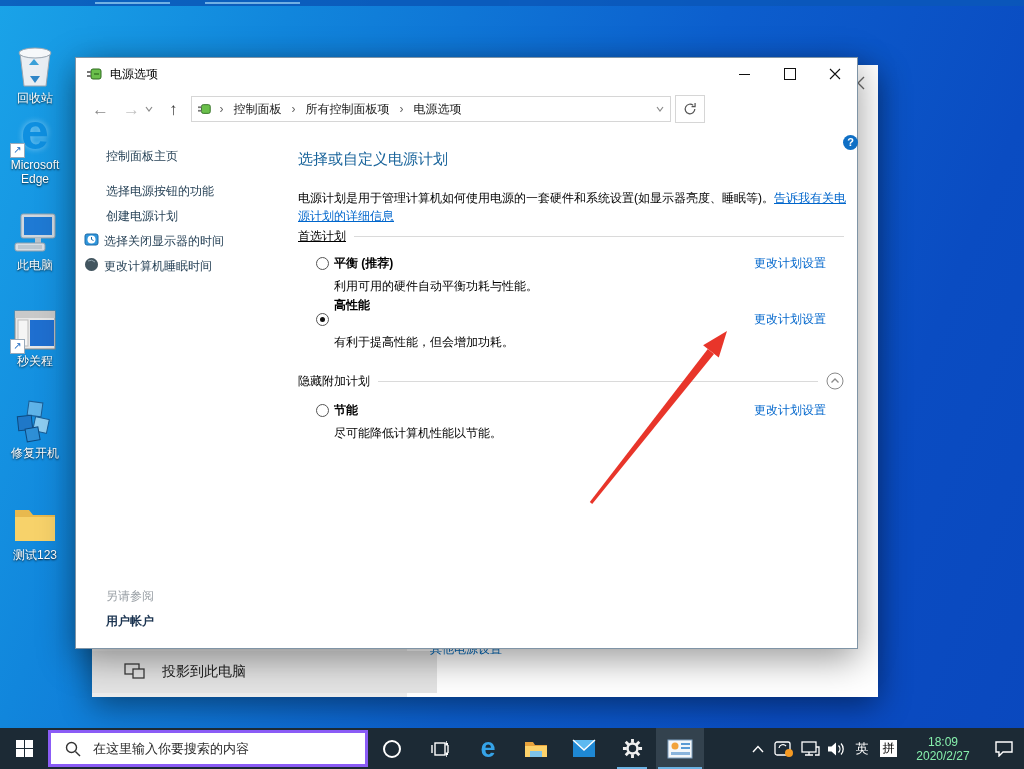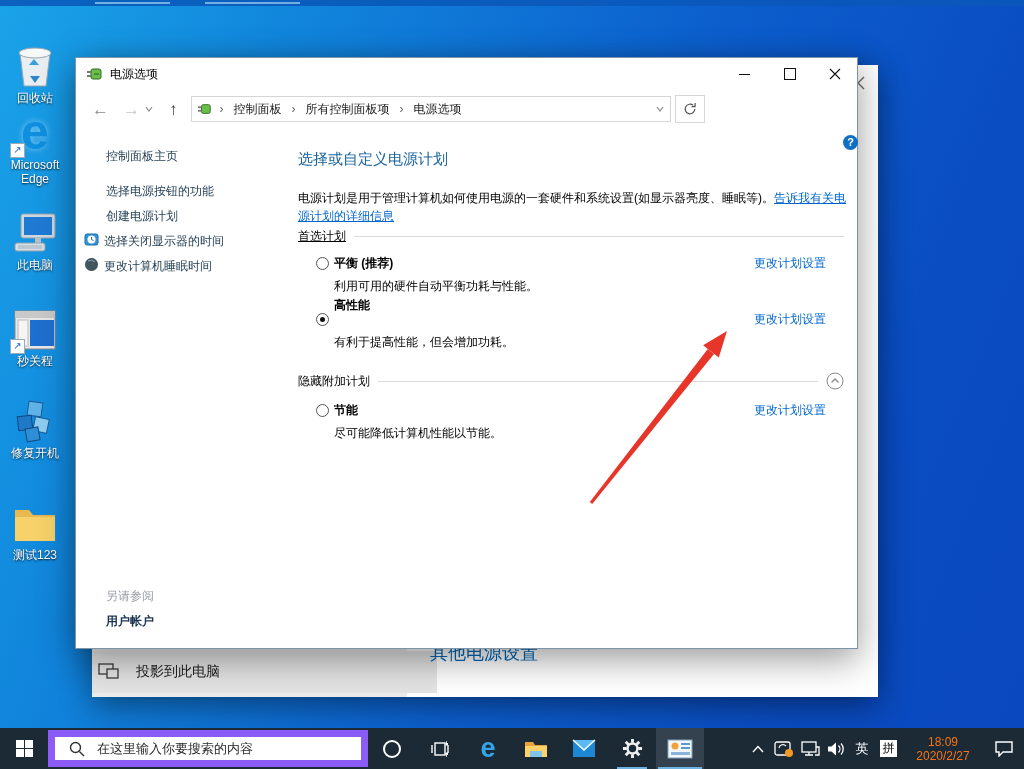--- a/index.html
+++ b/index.html
@@ -20,22 +20,22 @@
   .badge{position:absolute;left:-2px;bottom:-2px;width:13px;height:13px;background:#fff;border:1px solid #9ab;
        font-size:10px;line-height:12px;color:#1565c0;}
   .badge::before{content:"↗";}
 
   
   .bgwin{position:absolute;left:92px;top:65px;width:786px;height:632px;background:#fff;z-index:5;
        box-shadow:0 8px 30px rgba(0,0,0,.45);}
   .bgwin-side{position:absolute;left:0;top:0;width:315px;height:100%;background:#ececec;}
   .bgwin-close{position:absolute;top:8px;right:10px;width:20px;height:20px;cursor:pointer;}
   .project-row{position:absolute;left:0;top:586px;width:345px;height:42px;display:flex;align-items:center;
-       gap:16px;padding-left:6px;box-sizing:border-box;background:#e4e4e4;color:#1a1a1a;font-size:14px;}
-  .other-power{position:absolute;left:338px;top:576px;color:#0067b8;font-size:18px;cursor:pointer;}
+       gap:16px;padding-left:32px;box-sizing:border-box;background:#e4e4e4;color:#1a1a1a;font-size:14px;}
+  .other-power{position:absolute;left:338px;top:576px;color:#0067b8;font-size:12px;cursor:pointer;}
 
   
   .dlg{position:absolute;left:50px;top:57px;width:783px;height:592px;background:#fff;z-index:10;
        border:1px solid #7f94a6;box-sizing:border-box;box-shadow:0 10px 34px rgba(0,0,0,.4);margin-left:25px;}
   .titlebar{position:absolute;left:0;top:0;width:100%;height:32px;display:flex;align-items:center;}
   .titlebar .ticon{margin-left:11px;}
   .titlebar .ttext{margin-left:7px;font-size:12px;}
   .winbtns{margin-left:auto;display:flex;height:100%;}
   .wbtn{width:45px;height:100%;display:flex;align-items:center;justify-content:center;cursor:pointer;}
   .glyph-min{width:11px;height:1px;background:#111;display:block;}
@@ -76,34 +76,34 @@
   .radio{position:absolute;left:240px;width:11px;height:11px;border:1px solid #555;border-radius:50%;background:#fff;cursor:pointer;}
   .radio.sel::after{content:"";position:absolute;left:3px;top:3px;width:5px;height:5px;border-radius:50%;background:#111;}
   .chg{position:absolute;left:678px;color:#0066cc;cursor:pointer;white-space:nowrap;}
 
   .arrow-overlay{position:absolute;inset:0;z-index:40;pointer-events:none;}
 
   
   .taskbar{position:absolute;left:0;top:728px;width:1024px;height:41px;background:#1c2a35;z-index:60;
        display:flex;align-items:center;}
   .tb-start{width:48px;height:41px;display:flex;align-items:center;justify-content:center;cursor:pointer;}
-  .tb-search{width:320px;height:37px;background:#fff;border:7px solid #8b5cf6;box-sizing:border-box;
+  .tb-search{width:320px;height:37px;background:#fff;border:3px solid #8b5cf6;box-sizing:border-box;
        display:flex;align-items:center;gap:12px;padding-left:14px;cursor:text;}
   .tb-search .ph{color:#2b2b2b;font-size:13px;}
   .tb-btn{width:48px;height:41px;display:flex;align-items:center;justify-content:center;position:relative;cursor:pointer;}
   .tb-btn.lined::after{content:"";position:absolute;left:9px;right:9px;bottom:0;height:2px;background:#6cb3e3;}
   .tb-btn.active{background:#33424e;}
   .tb-btn.active::after{left:2px;right:2px;}
   .tb-edge::before{content:"e";font-size:27px;font-weight:bold;color:#35a3e8;}
   .tray{margin-left:auto;display:flex;align-items:center;height:41px;}
   .tray-btn{width:26px;height:41px;display:flex;align-items:center;justify-content:center;cursor:pointer;position:relative;}
   .ime-lang{color:#fff;font-size:13px;width:26px;text-align:center;cursor:pointer;}
   .ime-mode{width:17px;height:17px;background:#fff;color:#000;font-size:12px;line-height:17px;text-align:center;
        margin:0 5px;cursor:pointer;}
-  .clock{width:74px;text-align:center;color:#f97316;font-size:12px;line-height:14px;cursor:default;margin:0 4px;}
+  .clock{width:74px;text-align:center;color:#86efac;font-size:12px;line-height:14px;cursor:default;margin:0 4px;}
   .bubble{width:40px;}
 </style>
 </head>
 <body>
 
 <div class="desktop"></div>
 <div class="topstrip">
   <span class="seg" style="left:95px;width:75px;"></span>
   <span class="seg" style="left:205px;width:95px;"></span>
 </div>

